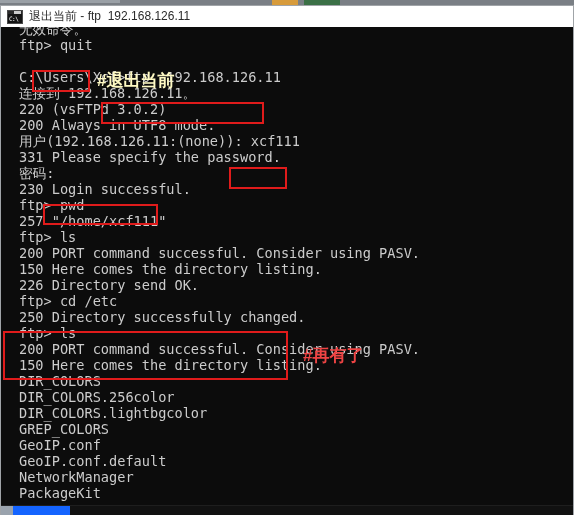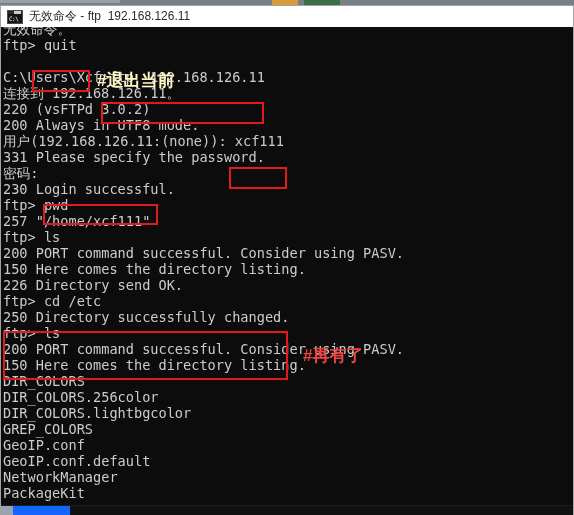--- a/index.html
+++ b/index.html
@@ -125,21 +125,21 @@
     width: 572px;
     font-family: "DejaVu Sans Mono", "Liberation Mono", monospace;
     font-size: 13.6px;
     line-height: 16px;
     color: #cccccc;
     white-space: pre;
     letter-spacing: 0px;
   }
   #term-lines .ln {
     height: 16px;
-    padding-left: 2px;
+    padding-left: 18px;
     box-sizing: border-box;
   }
   
   .anno-box {
     position: absolute;
     border: 2px solid #e01b1b;
     box-sizing: border-box;
     pointer-events: none;
   }
   .anno-text {
@@ -193,21 +193,21 @@
   <div id="window">
 
     <div id="titlebar">
       <div id="app-icon">
         <div class="frame"></div>
         <div class="titlerow"></div>
         <div class="dots"></div>
         <div class="screen"></div>
         <div class="prompt">C:\</div>
       </div>
-      <div id="title-text">无效命令 - ftp  192.168.126.11</div>
+      <div id="title-text">退出当前 - ftp  192.168.126.11</div>
     </div>
 
     <div id="terminal">
       <div id="term-lines"><div class="ln">无效命令。</div><div class="ln">ftp&gt; quit</div><div class="ln"> </div><div class="ln">C:\Users\Xcf&gt;ftp  192.168.126.11</div><div class="ln">连接到 192.168.126.11。</div><div class="ln">220 (vsFTPd 3.0.2)</div><div class="ln">200 Always in UTF8 mode.</div><div class="ln">用户(192.168.126.11:(none)): xcf111</div><div class="ln">331 Please specify the password.</div><div class="ln">密码:</div><div class="ln">230 Login successful.</div><div class="ln">ftp&gt; pwd</div><div class="ln">257 "/home/xcf111"</div><div class="ln">ftp&gt; ls</div><div class="ln">200 PORT command successful. Consider using PASV.</div><div class="ln">150 Here comes the directory listing.</div><div class="ln">226 Directory send OK.</div><div class="ln">ftp&gt; cd /etc</div><div class="ln">250 Directory successfully changed.</div><div class="ln">ftp&gt; ls</div><div class="ln">200 PORT command successful. Consider using PASV.</div><div class="ln">150 Here comes the directory listing.</div><div class="ln">DIR_COLORS</div><div class="ln">DIR_COLORS.256color</div><div class="ln">DIR_COLORS.lightbgcolor</div><div class="ln">GREP_COLORS</div><div class="ln">GeoIP.conf</div><div class="ln">GeoIP.conf.default</div><div class="ln">NetworkManager</div><div class="ln">PackageKit</div></div>
       <div id="anno-layer">
           <div class="anno-box" style="left: 31px; top: 43px; width: 58px; height: 22px; border-color: rgb(224, 27, 27);"></div>
           <div class="anno-box" style="left: 100px; top: 75px; width: 163px; height: 22px; border-color: rgb(224, 27, 27);"></div>
           <div class="anno-box" style="left: 228px; top: 140px; width: 58px; height: 22px; border-color: rgb(224, 27, 27);"></div>
           <div class="anno-box" style="left: 42px; top: 177px; width: 115px; height: 21px; border-color: rgb(224, 27, 27);"></div>
           <div class="anno-box" style="left: 2px; top: 304px; width: 285px; height: 49px; border-color: rgb(224, 27, 27);"></div>

